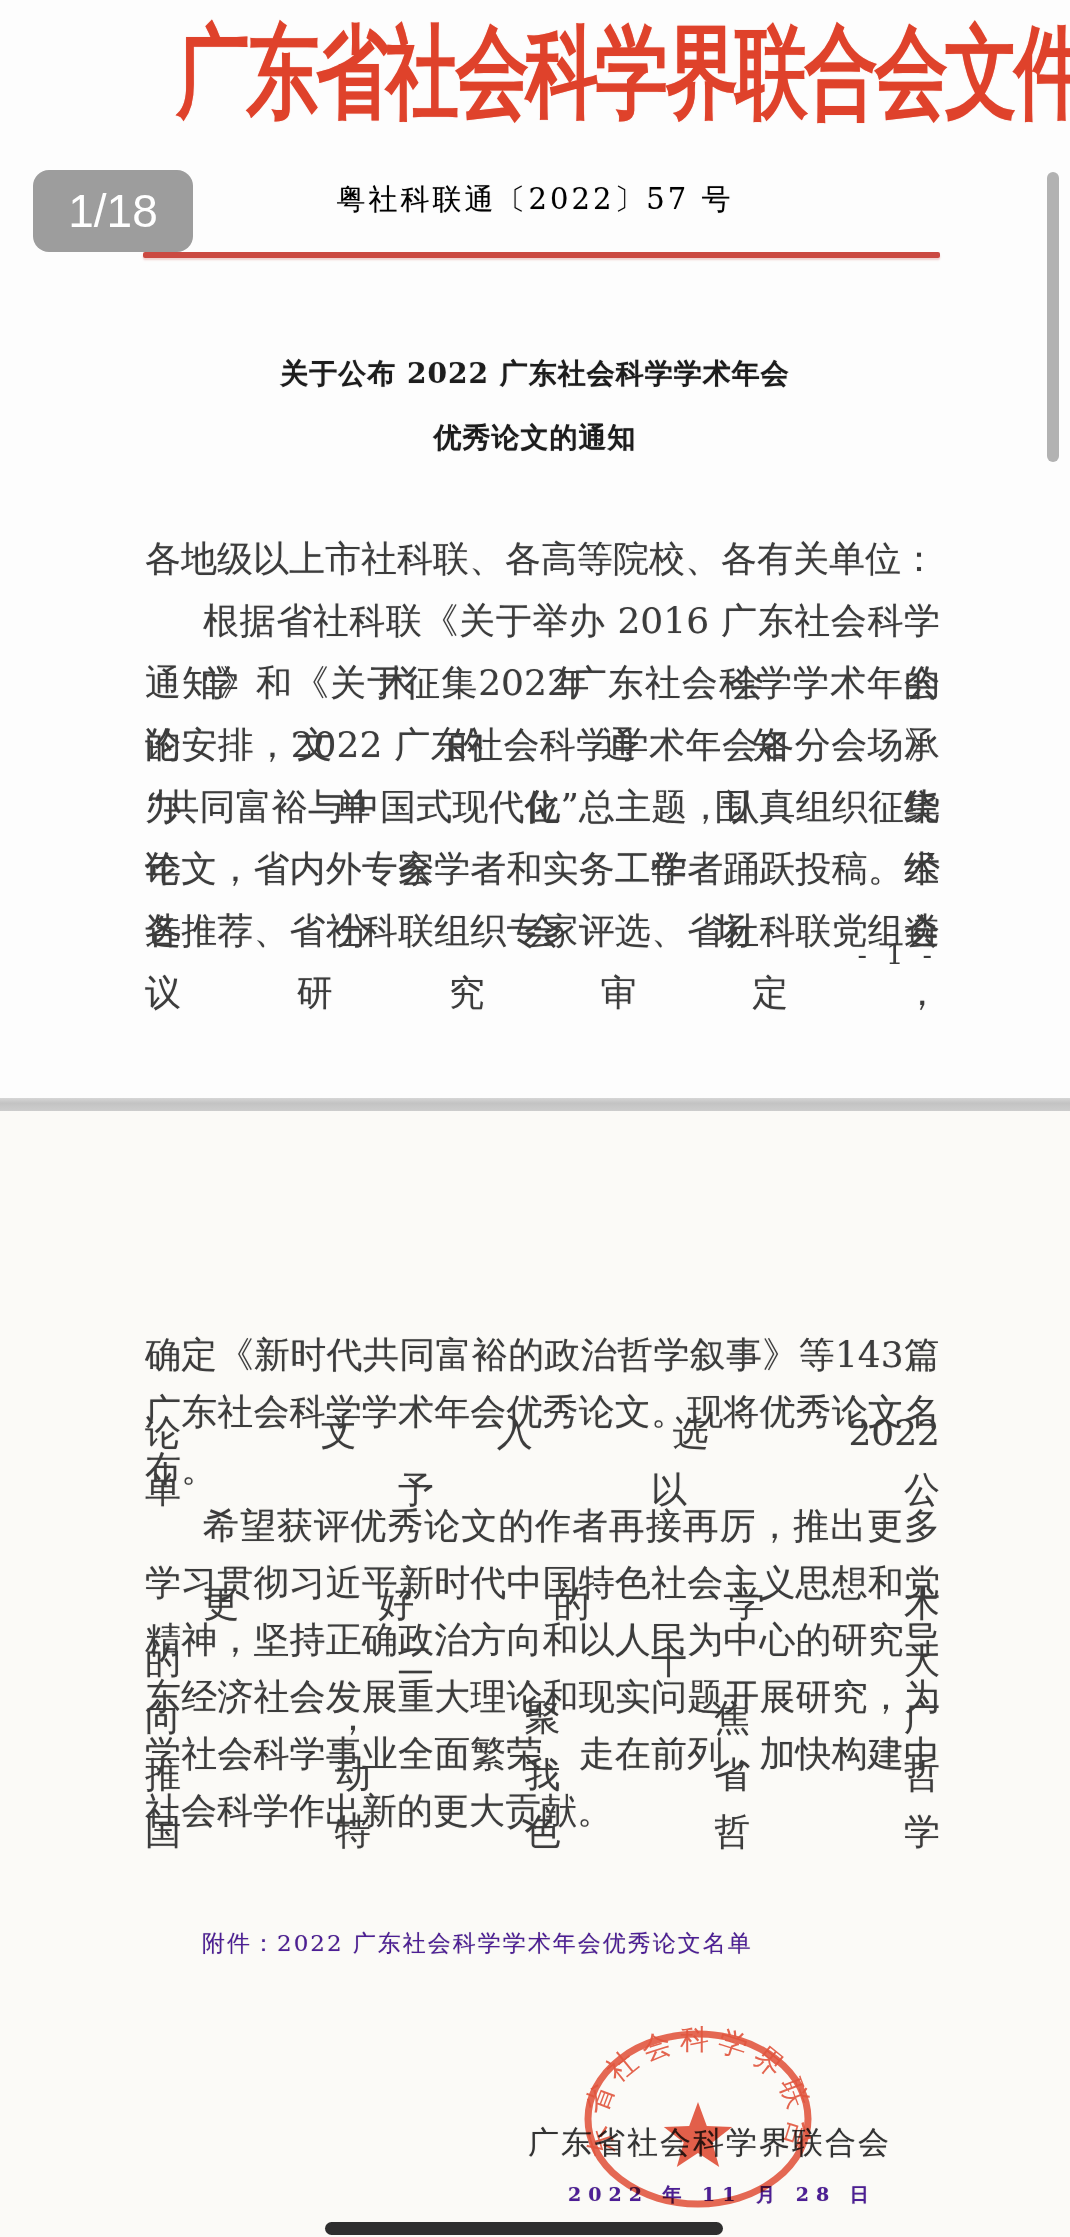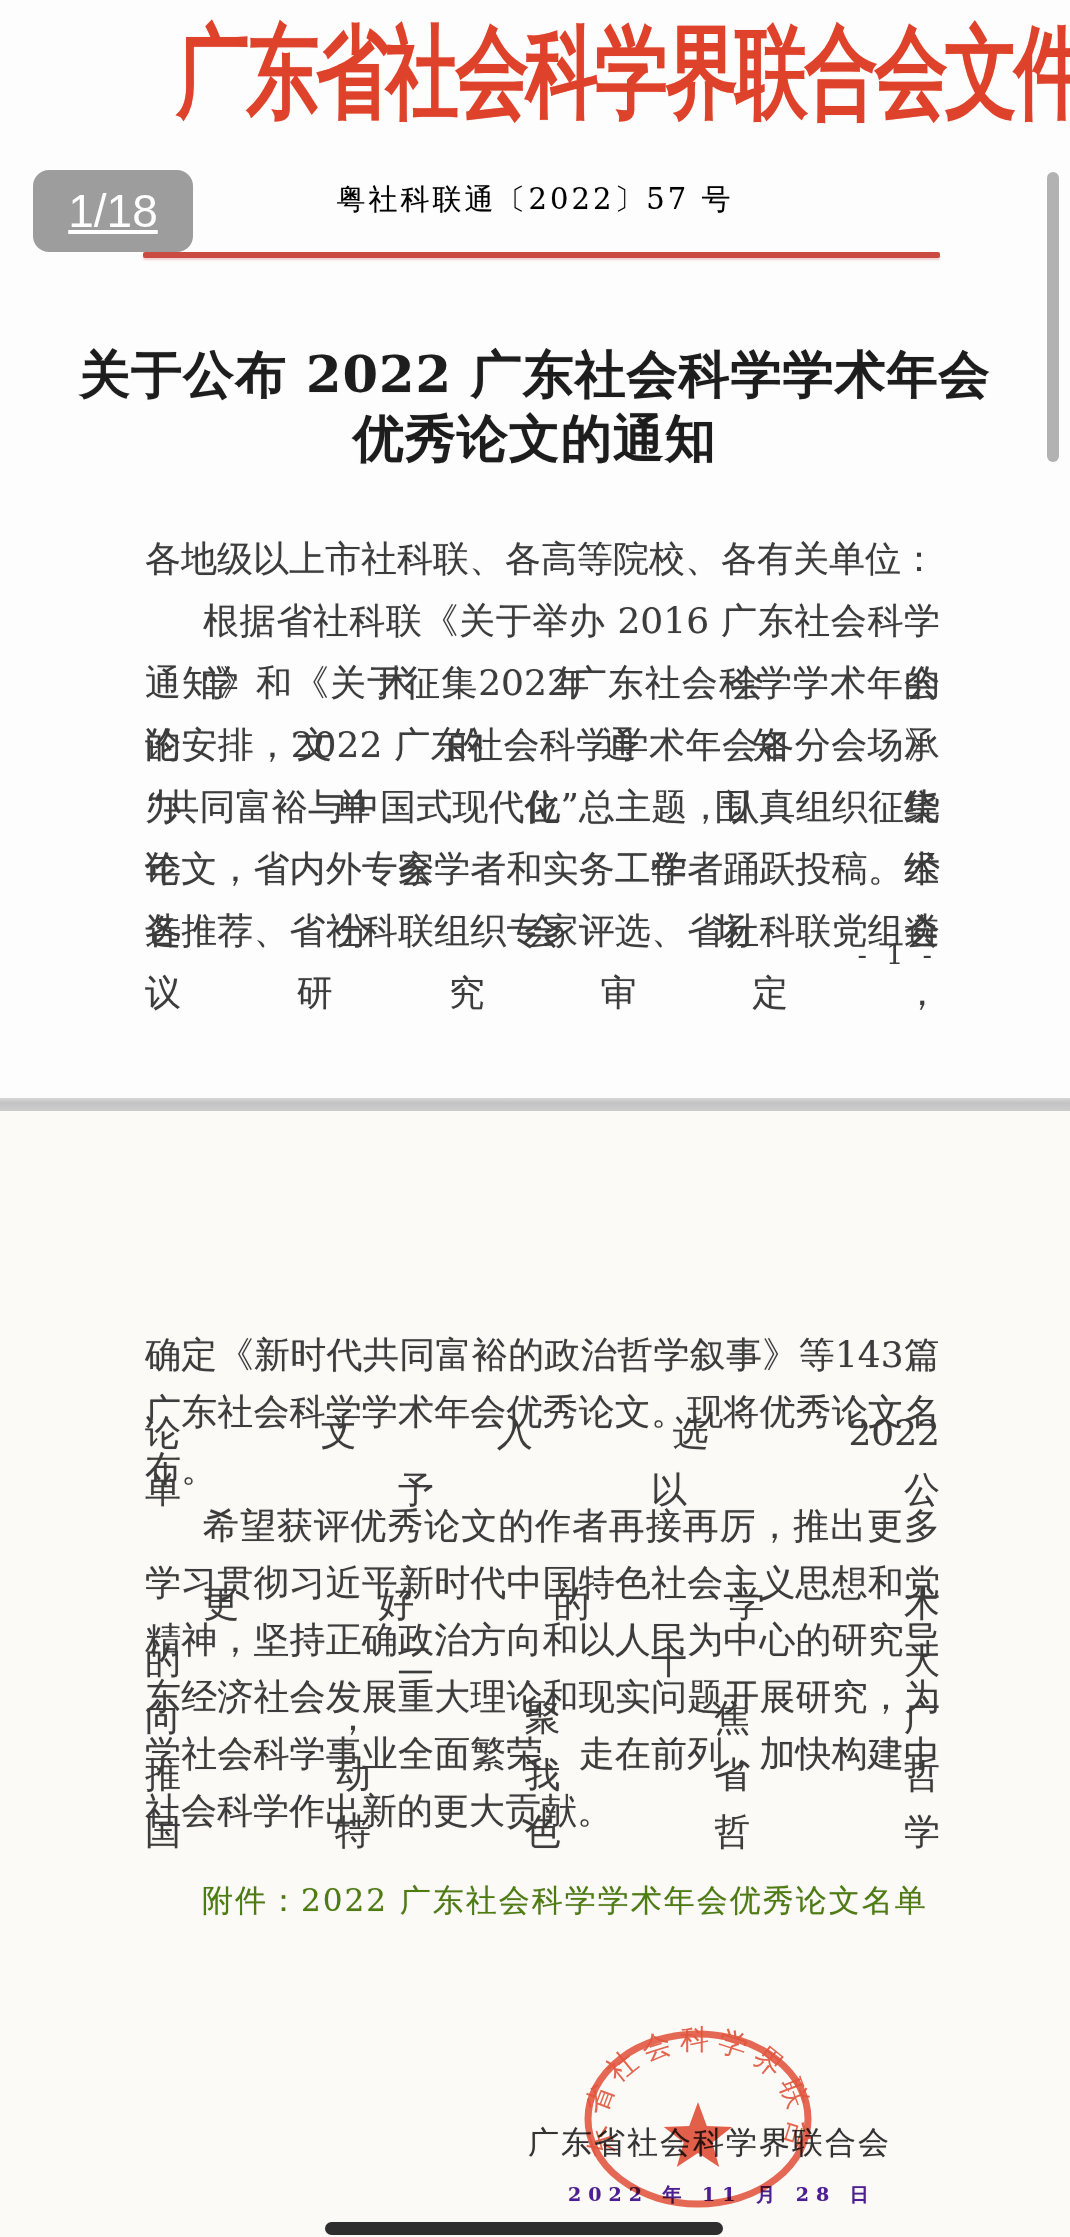--- a/index.html
+++ b/index.html
@@ -19,38 +19,38 @@
     color:#df422b; letter-spacing:-4px;
     transform:scaleX(0.72); transform-origin:50% 50%;
     text-shadow:0 0 1px rgba(223,66,43,.55);
   }
   
   .page-badge {
     position:absolute; left:33px; top:170px; width:160px; height:82px;
     background:#9d9d9d; border-radius:16px;
     display:flex; align-items:center; justify-content:center;
     font-family:"Liberation Sans","DejaVu Sans",sans-serif;
-    font-size:46px; color:#ffffff;text-decoration:underline;
+    font-size:46px; color:#ffffff;
   }
   
   .doc-number {
     position:absolute; top:180px; left:0; width:1070px;
     text-align:center; font-size:29px; color:#000000; letter-spacing:3px;
     text-shadow:0 0 1px rgba(40,40,40,.35);
   }
   
   .red-rule {
     position:absolute; left:143px; top:252px; width:797px; height:6px;
     background:#cb4a42; border-radius:2px;
     box-shadow:0 2px 2px rgba(203,74,66,.25);
   }
   
   .doc-title {
     position:absolute; top:342px; left:0; width:1070px;
-    text-align:center; font-size:51px; font-weight:bold; color:#1d1d1d;
+    text-align:center; font-size:28px; font-weight:bold; color:#1d1d1d;
     line-height:64px; letter-spacing:1px;
     text-shadow:0 0 1px rgba(20,20,20,.4);
   }
   
   .body-block { position:absolute; color:#3c3c3c; font-size:36px;
     text-shadow:0 0 1px rgba(50,50,50,.35); }
   .p1-body { left:145px; top:528px; width:795px; }
   .p1-body .line { height:62px; line-height:62px; }
   .p2-body { left:145px; top:1316px; width:795px; }
   .p2-body .line { height:57px; line-height:78px; }
@@ -64,22 +64,22 @@
   .page-divider {
     position:absolute; left:0; top:1098px; width:1070px; height:13px;
     background:linear-gradient(#d6d6d6,#c3c3c3 40%,#cdcdcd);
   }
   .page2-bg {
     position:absolute; left:0; top:1111px; width:1070px; height:1126px;
     background:#fbfaf7;
   }
   
   .attachment {
-    position:absolute; left:202px; top:1880px; width:800px;
-    font-size:31px; color:#4d7c0f; letter-spacing:2px;
+    position:absolute; left:202px; top:1928px; width:800px;
+    font-size:23px; color:#4c1d95; letter-spacing:2px;
     text-shadow:0 0 1px rgba(50,50,50,.35);
   }
   
   .signature {
     position:absolute; left:528px; top:2122px;
     font-size:31px; color:#333333; letter-spacing:2px;
     text-shadow:0 0 1px rgba(40,40,40,.35);
   }
   .doc-date {
     position:absolute; left:568px; top:2182px;

